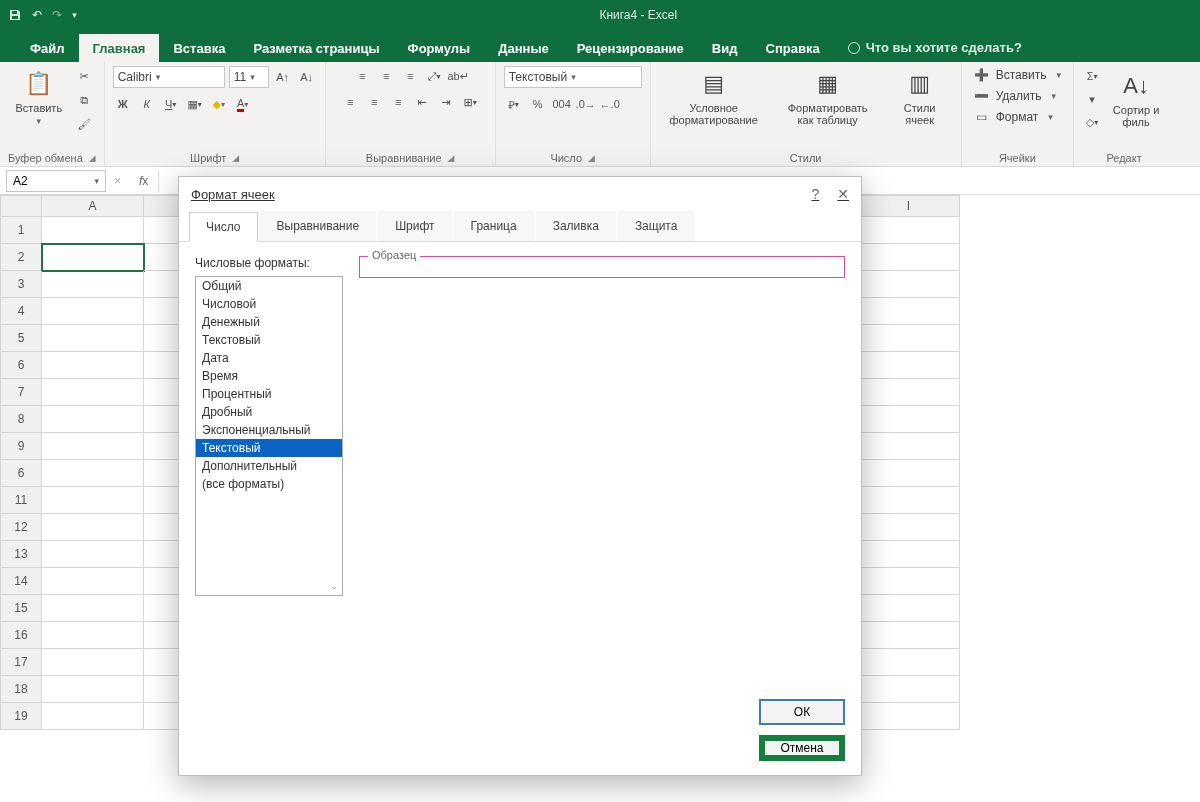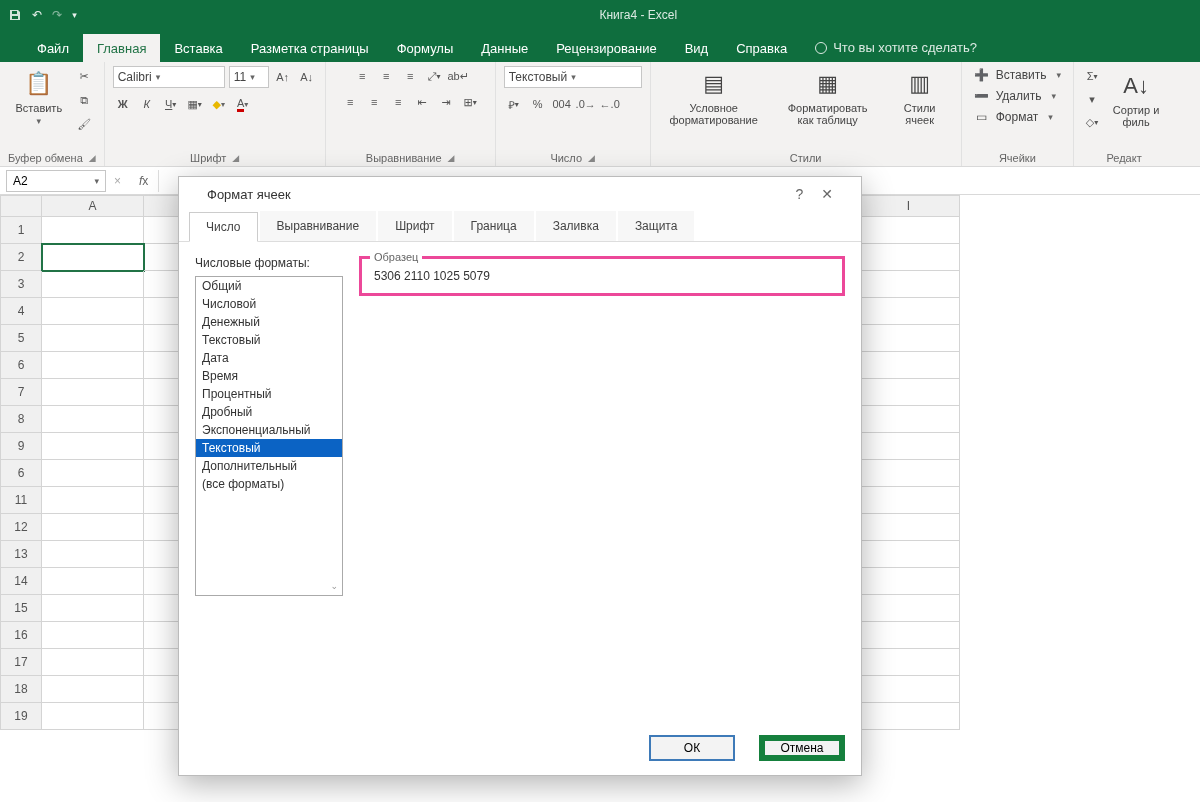--- a/index.html
+++ b/index.html
@@ -5,21 +5,21 @@
 * { box-sizing: border-box; margin: 0; padding: 0; font-family: "Segoe UI", Tahoma, sans-serif; }
 body { width: 1200px; height: 802px; overflow: hidden; background: #fff; position: relative; }
 
 
 .titlebar { height: 30px; background: #0f6e3e; display: flex; align-items: center; color: #fff; font-size: 12px; }
 .titlebar .qat { display: flex; gap: 10px; padding-left: 8px; align-items: center; }
 .titlebar .qat span { opacity: .9; cursor: pointer; }
 .titlebar .title { flex: 1; text-align: center; opacity: .85; }
 
 
-.tabstrip { height: 32px; background: #0f6e3e; display: flex; align-items: flex-end; padding-left: 23px; gap: 0; color: #fff; font-size: 13px; }
+.tabstrip { height: 32px; background: #0f6e3e; display: flex; align-items: flex-end; padding-left: 16px; gap: 0; color: #fff; font-size: 13px; font-weight: bold; }
 .tab { padding: 7px 14px 6px; cursor: pointer; }
 .tab.active { background: #f3f2f1; color: #217346; }
 .tell { display: flex; align-items: center; gap: 6px; padding: 7px 14px; opacity: .85; }
 .bulb { width: 12px; height: 12px; border: 1px solid #fff; border-radius: 50%; display: inline-block; position: relative; }
 
 
 .ribbon { height: 105px; background: #f3f2f1; border-bottom: 1px solid #d9d9d9; display: flex; font-size: 11px; color: #444; }
 .group { border-right: 1px solid #e1e1e1; padding: 4px 8px 2px; display: flex; flex-direction: column; justify-content: space-between; align-items: center; }
 .grouplabel { color: #666; font-size: 11px; text-align: center; margin-top: 2px; display:flex; align-items:center; gap:6px;}
 .grouplabel .launcher{ font-size:9px; color:#888; cursor:pointer;}
@@ -46,36 +46,36 @@
 .corner{ width:42px; border:1px solid #d4d4d4; background:#f0f0f0;}
 .ch{ width:102px; border:1px solid #d4d4d4; border-left:none; background:#f0f0f0; text-align:center; font-size:12px; color:#555; line-height:20px;}
 .rows{}
 .gridrow{ display:flex; height:27px;}
 .rh{ width:42px; border:1px solid #d4d4d4; border-top:none; background:#f0f0f0; text-align:center; font-size:12px; color:#555; line-height:26px;}
 .cell{ width:102px; border-right:1px solid #d4d4d4; border-bottom:1px solid #d4d4d4;}
 .selected-cell{ outline:2px solid #217346; outline-offset:-1px;}
 
 
 .dlg{ position:absolute; left:178px; top:176px; width:684px; height:600px; background:#fff; border:1px solid #bbb; box-shadow:0 8px 30px rgba(0,0,0,.3); font-size:12px; color:#333;}
-.dlg-title{ height:34px; display:flex; align-items:center; padding:0 28px; justify-content:space-between;}
+.dlg-title{ height:34px; display:flex; align-items:center; padding:0 12px; justify-content:space-between;text-decoration:underline;}
 .dlg-title .txt{ font-size:13px;}
 .dlg-title .ctrls{ display:flex; gap:18px; color:#666; font-size:14px;}
 .dlg-title .ctrls span{cursor:pointer;}
 .dlg-tabs{ display:flex; border-bottom:1px solid #ddd; padding-left:10px; gap:0;}
 .dlg-tab{ padding:7px 16px; border:1px solid transparent; border-bottom:none; cursor:pointer; color:#444; font-size:12px; background:#f7f7f7; margin-right:2px;}
 .dlg-tab.active{ background:#fff; border-color:#ccc; border-bottom:1px solid #fff; position:relative; top:1px;}
 .dlg-body{ padding:14px 16px; display:flex; gap:16px;}
 .cat-label{ margin-bottom:6px;}
 .listbox{ width:148px; height:320px; border:1px solid #aaa; background:#fff; overflow:auto; position:relative;}
 .li{ padding:2px 6px; cursor:pointer;}
 .li.sel{ background:#0b63c4; color:#fff;}
-.sample{ border:3px solid #ec4899; padding:10px 12px; position:relative; margin-bottom:14px;}
+.sample{ border:1px solid #ec4899; padding:10px 12px; position:relative; margin-bottom:14px;}
 .sample .lbl{ position:absolute; top:-8px; left:8px; background:#fff; padding:0 4px; color:#666; font-size:11px;}
 .desc{ color:#555; line-height:1.5;}
-.dlg-foot{ position:absolute; bottom:14px; right:16px; display:flex; gap:24px;}
+.dlg-foot{ position:absolute; bottom:14px; right:16px; display:flex; gap:10px;flex-direction:column;}
 .btn{ min-width:86px; height:26px; border:6px solid #15803d; background:#f3f3f3; cursor:pointer; font-size:12px;}
 .btn.primary{ border:2px solid #3e7ab8;}
 .scroll-caret{position:absolute; bottom:4px; right:4px; font-size:9px; color:#999;}
 
 svg{display:block;}
 </style>
 </head>
 <body>
 
 <div class="titlebar">
@@ -562,21 +562,20 @@
           <div class="li">Экспоненциальный</div>
           <div class="li sel">Текстовый</div>
           <div class="li">Дополнительный</div>
           <div class="li">(все форматы)</div>
           <span class="scroll-caret">⌄</span>
       </div>
     </div>
     <div style="flex:1">
       <div class="sample">
         <span class="lbl">Образец</span>
-        <div>5306 2110 1025 5079</div>
       </div>
     </div>
   </div>
   <div class="dlg-foot">
     <button class="btn primary">ОК</button>
     <button class="btn">Отмена</button>
   </div>
 </div>
 
 </body></html>

